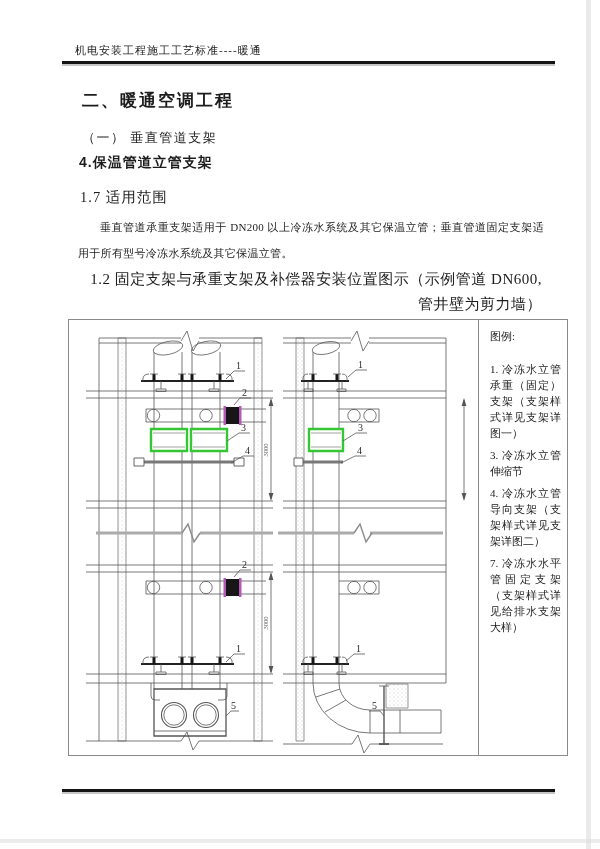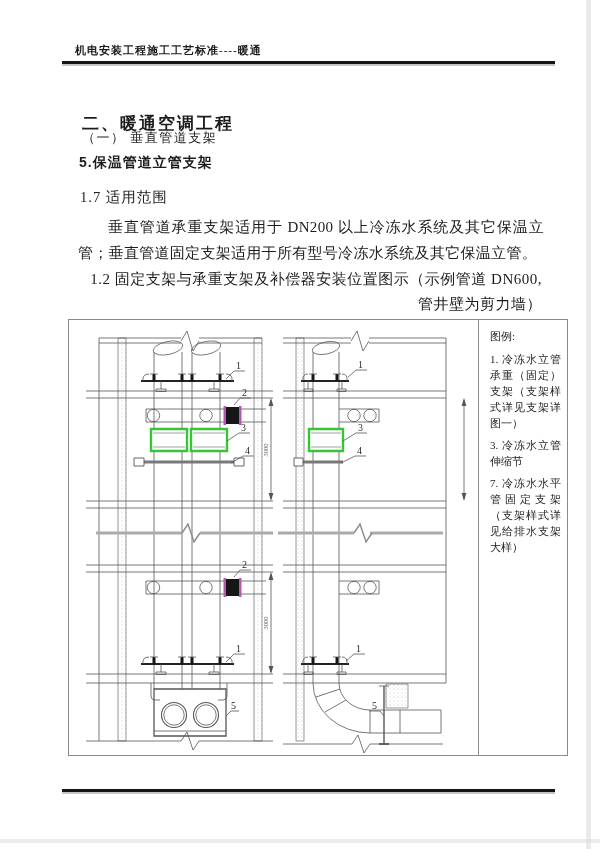--- a/index.html
+++ b/index.html
@@ -1,34 +1,34 @@
 <!DOCTYPE html>
 <html><head>
 <meta charset="utf-8">
 <style>
   html,body{margin:0;padding:0;}
   body{width:600px;height:849px;background:#ffffff;position:relative;overflow:hidden;
        font-family:"Liberation Serif", serif;color:#1c1c1c;}
   .abs{position:absolute;}
-  .doc-header{top:43px;left:75px;font-size:11px;font-weight:bold;letter-spacing:1px;}
+  .doc-header{top:43px;left:75px;font-size:11px;font-weight:normal;letter-spacing:1px;}
   .rule{left:62px;width:493px;height:3px;background:#141414;box-shadow:0 2px 0 rgba(150,150,150,.55);}
   .rule.top{top:61px;}
   .rule.bottom{top:789px;}
-  .h1{top:89px;left:82px;font-size:17px;font-weight:600;letter-spacing:2px;margin-top:23px;}
+  .h1{top:89px;left:82px;font-size:17px;font-weight:600;letter-spacing:2px;}
   .h2{top:129px;left:82px;font-size:13px;letter-spacing:1.5px;}
   .h3{top:154px;left:79px;font-size:14px;font-weight:bold;font-family:"Liberation Sans",sans-serif;letter-spacing:1px;}
   .h4{top:188px;left:80px;font-size:14.5px;letter-spacing:1px;}
-  .para{top:214px;left:78px;width:466px;font-size:15px;line-height:26px;text-indent:2em;
+  .para{top:214px;left:78px;width:466px;font-size:11px;line-height:26px;text-indent:2em;
         letter-spacing:.3px;text-align:justify;}
   .h5{top:267px;left:80px;width:462px;font-size:15px;line-height:25px;letter-spacing:.5px;text-align:right;}
   .figure{top:319px;left:68px;width:498px;height:435px;border:1px solid #8a8a8a;background:#fff;}
   .diagram{position:absolute;left:0;top:0;}
   .legend{position:absolute;right:0;top:0;width:89px;height:100%;border-left:1px solid #8a8a8a;
           box-sizing:border-box;padding:8px 6px 0 11px;font-size:11px;line-height:16px;}
-  .legend .lg-title{margin-bottom:7px;}
+  .legend .lg-title{margin-bottom:17px;}
   .legend .lg-item{margin-bottom:6px;text-align:justify;text-justify:inter-character;}
   .scan-edge-r{top:0;left:586px;width:5px;height:849px;background:#d9d9d9;opacity:.55;}
   .scan-edge-b{top:839px;left:0;width:600px;height:4px;background:#d9d9d9;opacity:.5;}
   
   svg line, svg path, svg rect, svg ellipse, svg circle, svg polyline{vector-effect:non-scaling-stroke;}
   .ln{stroke:#565656;stroke-width:.8;fill:none;}
   .wall{fill:url(#dots);stroke:#6a6a6a;stroke-width:.7;}
   .beam{stroke:#222;stroke-width:2.2;fill:none;}
   .blk{fill:#161616;stroke:none;}
   .gj{fill:#ffffff;stroke:#35c535;stroke-width:2.4;}
@@ -43,21 +43,21 @@
   .dimtxt{font-family:"Liberation Serif",serif;font-size:6.5px;fill:#555;}
 </style>
 </head>
 <body>
 
 <div class="abs doc-header">机电安装工程施工工艺标准----暖通</div>
 <div class="abs rule top"></div>
 
 <div class="abs h1">二、暖通空调工程</div>
 <div class="abs h2">（一）  垂直管道支架</div>
-<div class="abs h3">5.保温管道立管支架</div>
+<div class="abs h3">4.保温管道立管支架</div>
 <div class="abs h4">1.7 适用范围</div>
 <div class="abs para">垂直管道承重支架适用于 DN200 以上冷冻水系统及其它保温立管；垂直管道固定支架适用于所有型号冷冻水系统及其它保温立管。</div>
 <div class="abs h5">1.2 固定支架与承重支架及补偿器安装位置图示（示例管道 DN600, 管井壁为剪力墙）</div>
 
 <div class="abs figure">
 
   <svg class="diagram" width="408" height="435" viewBox="0 0 408 435">
     <defs>
       <pattern id="dots" width="4" height="4" patternUnits="userSpaceOnUse">
         <circle cx="1" cy="1" r="0.45" fill="#8d8d8d"></circle>
@@ -261,19 +261,20 @@
       <line class="dim" x1="395" y1="80" x2="395" y2="179"></line>
       <path class="dimhead" d="M395,78 L392.6,86 L397.4,86 Z"></path>
       <path class="dimhead" d="M395,181 L392.6,173 L397.4,173 Z"></path>
     </g>
   </svg>
 
   <div class="legend">
     <div class="lg-title">图例:</div>
     <div class="lg-item">1. 冷冻水立管承重（固定）支架（支架样式详见支架详图一）</div>
     <div class="lg-item">3. 冷冻水立管伸缩节</div>
+    <div class="lg-item">4. 冷冻水立管导向支架（支架样式详见支架详图二）</div>
     <div class="lg-item">7. 冷冻水水平管固定支架（支架样式详见给排水支架大样）</div>
   </div>
 </div>
 
 <div class="abs rule bottom"></div>
 <div class="abs scan-edge-r"></div>
 <div class="abs scan-edge-b"></div>
 
 </body></html>

